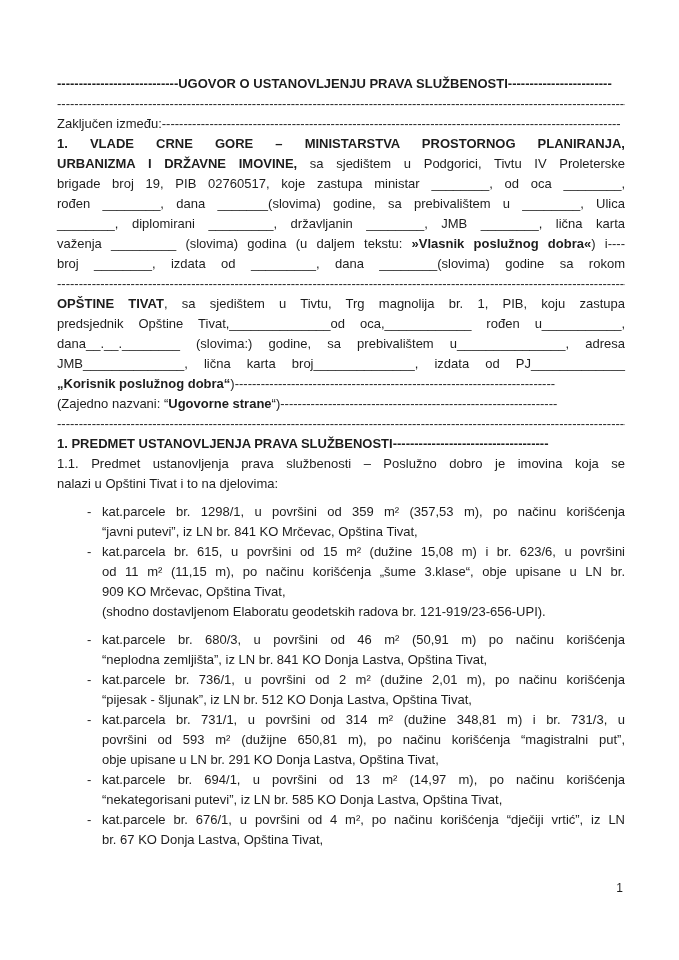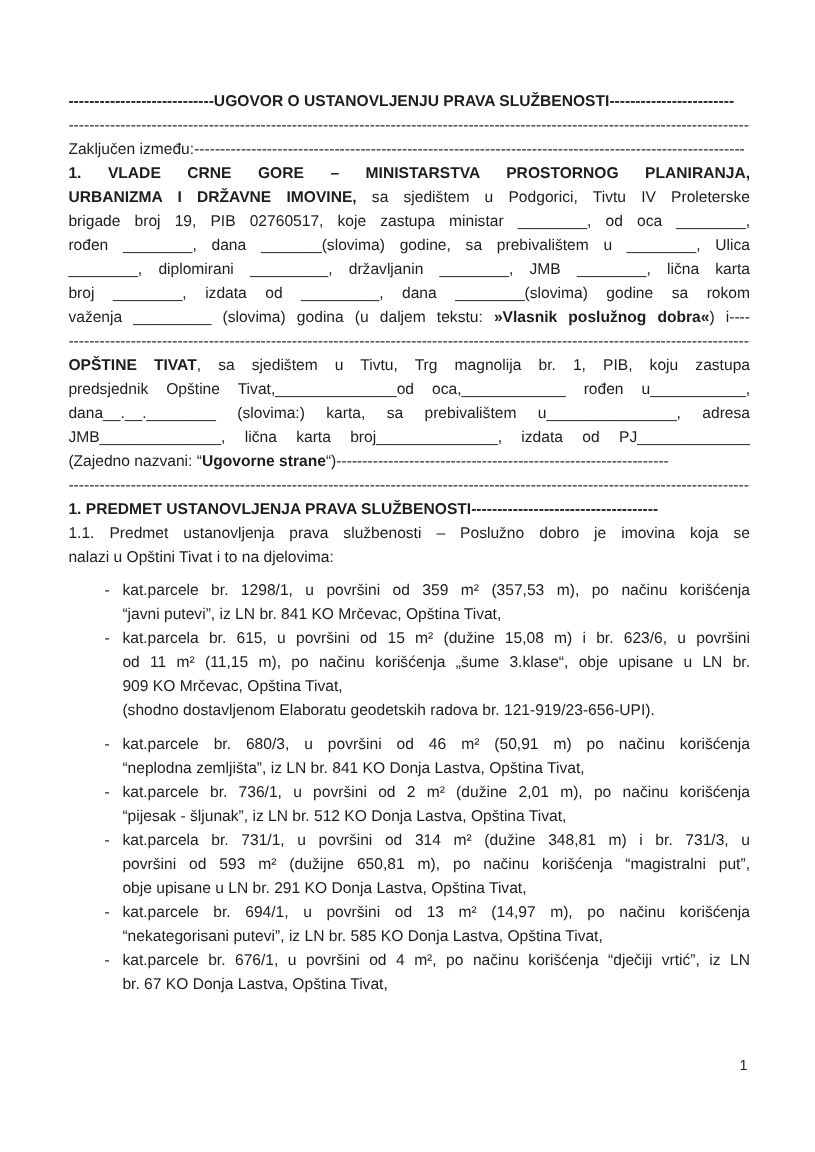--- a/index.html
+++ b/index.html
@@ -45,31 +45,32 @@
   <div class="line nowrap">---------------------------------------------------------------------------------------------------------------------------------------</div>
 
   <div class="line nowrap"><span>Zaključen između:</span><span>----------------------------------------------------------------------------------------------------------</span></div>
 
   <div>
     <div class="line just"><span class="b">1. VLADE CRNE GORE – MINISTARSTVA PROSTORNOG PLANIRANJA,</span></div>
     <div class="line just"><span class="b">URBANIZMA I DRŽAVNE IMOVINE,</span><span> sa sjedištem u Podgorici, Tivtu IV Proleterske</span></div>
     <div class="line just"><span>brigade broj 19, PIB 02760517, koje zastupa ministar ________, od oca ________,</span></div>
     <div class="line just"><span>rođen ________, dana _______(slovima) godine, sa prebivalištem u ________, Ulica</span></div>
     <div class="line just"><span>________, diplomirani _________, državljanin ________, JMB ________, lična karta</span></div>
+    <div class="line just"><span>važenja _________ (slovima) godina (u daljem tekstu: </span><span class="b">»Vlasnik poslužnog dobra«</span><span>) i----</span></div>
     <div class="line just"><span>broj ________, izdata od _________, dana ________(slovima) godine sa rokom</span></div>
-    <div class="line just"><span>važenja _________ (slovima) godina (u daljem tekstu: </span><span class="b">»Vlasnik poslužnog dobra«</span><span>) i----</span></div>
   </div>
 
   <div class="line nowrap">---------------------------------------------------------------------------------------------------------------------------------------</div>
 
   <div>
     <div class="line just"><span class="b">OPŠTINE TIVAT</span><span>, sa sjedištem u Tivtu, Trg magnolija br. 1, PIB, koju zastupa</span></div>
     <div class="line just"><span>predsjednik Opštine Tivat,______________od oca,____________ rođen u___________,</span></div>
-    <div class="line just"><span>dana__.__.________ (slovima:) karta, sa prebivalištem u_______________, adresa</span></div>
+    <div class="line just"><span>dana__.__.________ (slovima:) godine, sa prebivalištem u_______________, adresa</span></div>
     <div class="line just"><span>JMB______________, lična karta broj______________, izdata od PJ_____________</span></div>
+    <div class="line nowrap"><span class="b">„Korisnik poslužnog dobra“</span><span>)</span><span>--------------------------------------------------------------------------</span></div>
     <div class="line nowrap"><span>(Zajedno nazvani: “</span><span class="b">Ugovorne strane</span><span>“)</span><span>----------------------------------------------------------------</span></div>
   </div>
 
   <div class="line nowrap">---------------------------------------------------------------------------------------------------------------------------------------</div>
 
   <div class="line nowrap b-line"><span>1. PREDMET USTANOVLJENJA PRAVA SLUŽBENOSTI</span><span>------------------------------------</span></div>
 
   <div class="line just"><span>1.1. Predmet ustanovljenja prava službenosti – Poslužno dobro je imovina koja se</span></div>
   <div class="line"><span>nalazi u Opštini Tivat i to na djelovima:</span></div>
 

